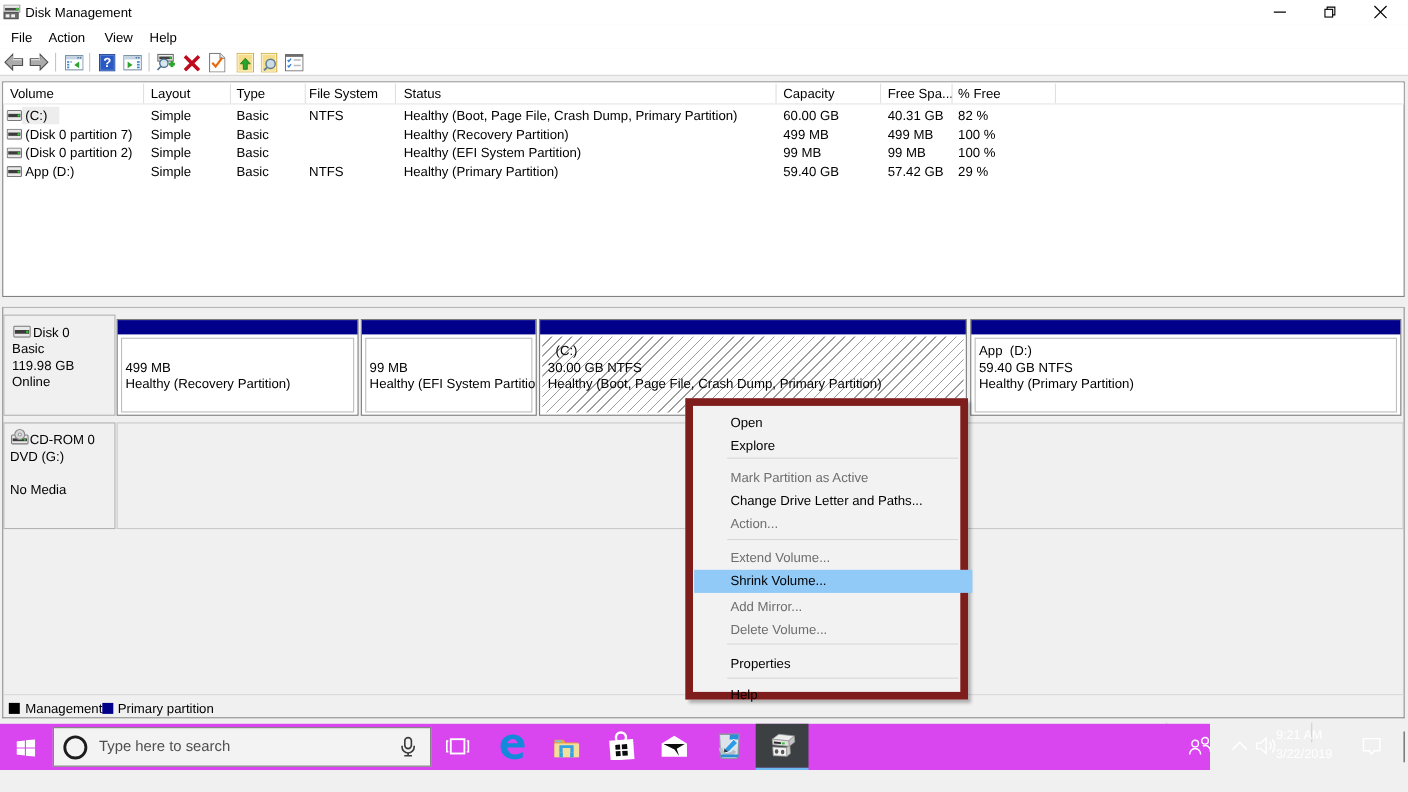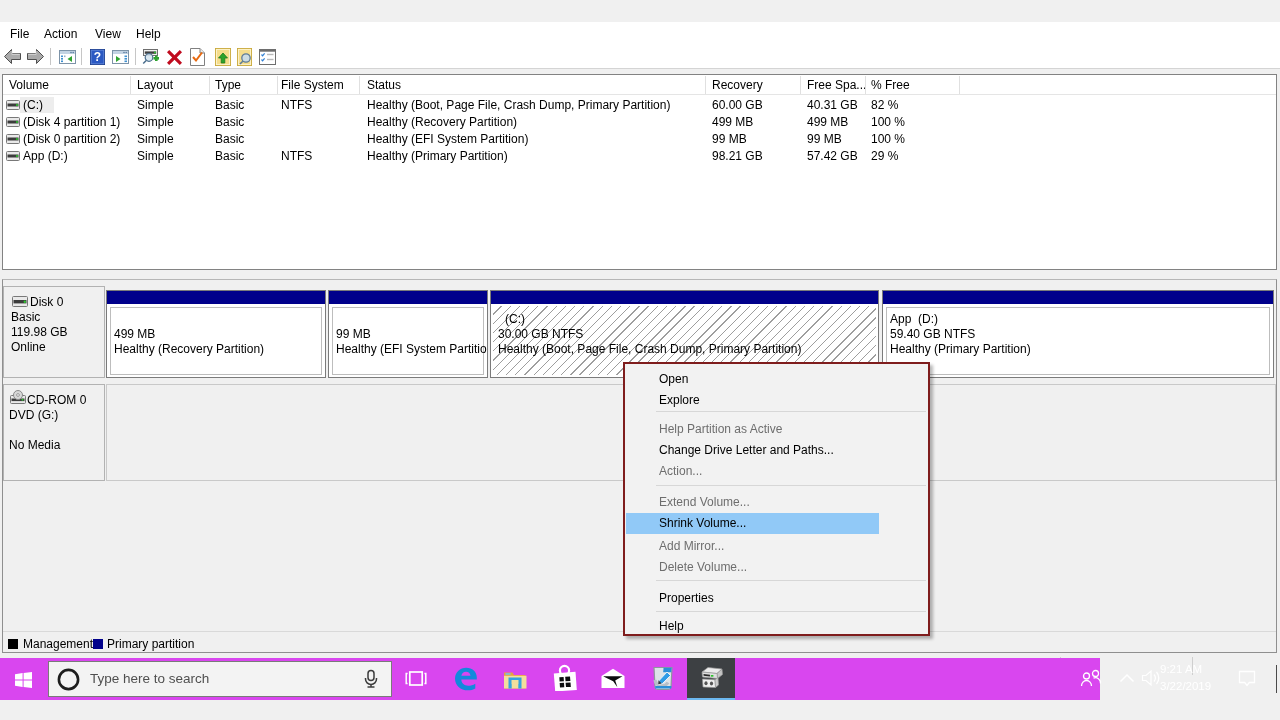--- a/index.html
+++ b/index.html
@@ -23,35 +23,52 @@
 .row .cell{top:2px}
 .rico{position:absolute;left:3px;width:14px;height:10px}
 
 #lower{left:2px;top:279px;width:1275px;height:374px;background:#f0f0f0;border:1px solid #8f8f8f;border-top:1px solid #b6b6b6}
 .dlabel{position:absolute;border:1px solid #b2b2b2;background:#f0f0f0}
 .part{position:absolute;border:1px solid #7b7b7b;background:#fff}
 .pbar{position:absolute;left:0;top:0;right:0;height:13px;background:#00008b}
 .pinner{position:absolute;left:3px;right:3px;top:16px;bottom:2px;border:1px solid #bdbdbd}
 .ptxt{position:absolute;left:7px;white-space:nowrap}
 
-#cmenu{left:623px;top:362px;width:307px;height:274px;background:#f2f2f2;border:2px solid #7f1d1d;box-shadow:3px 3px 3px rgba(0,0,0,0.28);z-index:50}
+#cmenu{left:623px;top:362px;width:257px;height:274px;background:#f2f2f2;border:7px solid #7f1d1d;box-shadow:3px 3px 3px rgba(0,0,0,0.28);z-index:50}
 .mi{position:absolute;left:34px;white-space:nowrap}
 .msep{position:absolute;left:31px;right:2px;height:1px;background:#d7d7d7}
 .dis{color:#6e6e6e}
 #mhl{position:absolute;left:1px;top:149px;width:253px;height:21px;background:#91c9f7}
 
 #statusbar{left:0;top:654px;width:1280px;height:24px;background:#f0f0f0}
 #taskbar{left:0;top:658px;width:1100px;height:42px;background:#d946ef;color:#fff}
 #search{position:absolute;left:48px;top:3px;width:344px;height:36px;background:#f3f3f3;border:1px solid #7a7a7a}
 .clk{width:60px;text-align:left;font-size:11.5px}
 span,b{display:inline-block;white-space:nowrap}
 .abs b,b.abs{font-weight:normal}
 </style></head>
 <body>
 <div id="screen">
+  <div class="abs" id="titlebar">
+      <span class="abs t">Disk Management</span>
+    <svg class="abs" style="left:3px;top:4px" width="16" height="15">
+      <rect x="0.5" y="0.5" width="14.5" height="6.5" fill="#ececec" stroke="#9a9a9a"></rect>
+      <rect x="1.5" y="3.2" width="12.5" height="2.4" fill="#4a4a4a"></rect>
+      <circle cx="12.6" cy="4.3" r="1.3" fill="#31c431"></circle>
+      <rect x="0.5" y="7.5" width="13" height="5.5" fill="#6e6e6e" stroke="#505050"></rect>
+      <rect x="2.2" y="9" width="3.4" height="2.8" fill="#f2f2f2"></rect>
+      <rect x="7.2" y="9" width="3.4" height="2.8" fill="#f2f2f2"></rect>
+    </svg>
+    <svg class="abs" style="left:1151px;top:0" width="129" height="22">
+      <line x1="7" y1="11" x2="18" y2="11" stroke="#000" stroke-width="1"></line>
+      <rect x="53.5" y="8.5" width="7" height="7" fill="none" stroke="#000"></rect>
+      <path d="M55.5 8.5 V6.5 H62.5 V13.5 H60.5" fill="none" stroke="#000"></path>
+      <path d="M98.5 5.5 L109.5 16.5 M109.5 5.5 L98.5 16.5" stroke="#000" stroke-width="1.1"></path>
+    </svg>
+  </div>
   <div class="abs" id="menubar">
     <span style="left:10px">File</span>
       <span style="left:44px">Action</span>
     <span style="left:95px">View</span>
       <span style="left:136px">Help</span>
   </div>
   <div class="abs" id="toolbar">
     <svg class="abs" style="left:3px;top:4px" width="19" height="17">
         <path d="M8.5 1.5 L1.5 8.5 L8.5 15.5 L8.5 11.5 L17.5 11.5 L17.5 5.5 L8.5 5.5 Z" fill="#ababab" stroke="#4f4f4f"></path>
         <path d="M8.8 2.8 L8.8 6.2 L16.8 6.2" fill="none" stroke="#dedede"></path>
@@ -126,21 +143,21 @@
         <line x1="8" y1="10.5" x2="14.5" y2="10.5" stroke="#b9b9b9" stroke-width="1.4"></line>
       </svg>
   </div>
   <div class="abs" id="list">
     <div class="hdr">
       <span class="ht" style="left:6px">Volume</span>
         <span class="ht" style="left:134px">Layout</span>
       <span class="ht" style="left:212px">Type</span>
         <span class="ht" style="left:278px">File System</span>
       <span class="ht" style="left:364px">Status</span>
-        <span class="ht" style="left:709px">Recovery</span>
+        <span class="ht" style="left:709px">Capacity</span>
       <span class="ht" style="left:804px">Free Spa...</span>
         <span class="ht" style="left:868px">% Free</span>
       <div class="hsep" style="left:127px"></div>
         <div class="hsep" style="left:206px"></div>
       <div class="hsep" style="left:274px"></div>
         <div class="hsep" style="left:356px"></div>
       <div class="hsep" style="left:702px"></div>
         <div class="hsep" style="left:797px"></div>
       <div class="hsep" style="left:862px"></div>
         <div class="hsep" style="left:956px"></div>
@@ -150,21 +167,21 @@
         <span class="cell" style="left:20px">(C:)</span>
         <span class="cell" style="left:134px">Simple</span>
         <span class="cell" style="left:212px">Basic</span>
         <span class="cell" style="left:278px">NTFS</span>
         <span class="cell" style="left:364px">Healthy (Boot, Page File, Crash Dump, Primary Partition)</span>
         <span class="cell" style="left:709px">60.00 GB</span>
         <span class="cell" style="left:804px">40.31 GB</span>
         <span class="cell" style="left:868px">82 %</span>
       </div>
     <div class="row" style="top:38px">
-        <span class="cell" style="left:20px">(Disk 4 partition 1)</span>
+        <span class="cell" style="left:20px">(Disk 0 partition 7)</span>
         <span class="cell" style="left:134px">Simple</span>
         <span class="cell" style="left:212px">Basic</span>
         <span class="cell" style="left:364px">Healthy (Recovery Partition)</span>
         <span class="cell" style="left:709px">499 MB</span>
         <span class="cell" style="left:804px">499 MB</span>
         <span class="cell" style="left:868px">100 %</span>
       </div>
     <div class="row" style="top:55px">
         <span class="cell" style="left:20px">(Disk 0 partition 2)</span>
         <span class="cell" style="left:134px">Simple</span>
@@ -173,21 +190,21 @@
         <span class="cell" style="left:709px">99 MB</span>
         <span class="cell" style="left:804px">99 MB</span>
         <span class="cell" style="left:868px">100 %</span>
       </div>
     <div class="row" style="top:72px">
         <span class="cell" style="left:20px">App (D:)</span>
         <span class="cell" style="left:134px">Simple</span>
         <span class="cell" style="left:212px">Basic</span>
         <span class="cell" style="left:278px">NTFS</span>
         <span class="cell" style="left:364px">Healthy (Primary Partition)</span>
-        <span class="cell" style="left:709px">98.21 GB</span>
+        <span class="cell" style="left:709px">59.40 GB</span>
         <span class="cell" style="left:804px">57.42 GB</span>
         <span class="cell" style="left:868px">29 %</span>
       </div>
     <svg class="rico" style="top:25px">
         <use href="#hdd"></use>
       </svg>
     <svg class="rico" style="top:42px">
         <use href="#hdd"></use>
       </svg>
     <svg class="rico" style="top:59px">
@@ -244,21 +261,21 @@
     <div class="abs" style="left:5px;top:359px;width:10px;height:10px;background:#000"></div>
     <span class="abs" style="left:20px;top:357px">Management</span>
     <div class="abs" style="left:90px;top:359px;width:10px;height:10px;background:#00008b"></div>
     <span class="abs" style="left:104px;top:357px">Primary partition</span>
   </div>
   <div class="abs" id="cmenu">
     <div id="mhl"></div>
     <span class="mi" style="top:8px">Open</span>
     <span class="mi" style="top:29px">Explore</span>
     <div class="msep" style="top:47px"></div>
-    <span class="mi dis" style="top:58px">Help Partition as Active</span>
+    <span class="mi dis" style="top:58px">Mark Partition as Active</span>
     <span class="mi" style="top:79px">Change Drive Letter and Paths...</span>
     <span class="mi dis" style="top:100px">Action...</span>
     <div class="msep" style="top:121px"></div>
     <span class="mi dis" style="top:131px">Extend Volume...</span>
     <span class="mi" style="top:152px">Shrink Volume...</span>
     <span class="mi dis" style="top:175px">Add Mirror...</span>
     <span class="mi dis" style="top:196px">Delete Volume...</span>
     <div class="msep" style="top:216px"></div>
     <span class="mi" style="top:227px">Properties</span>
     <div class="msep" style="top:247px"></div>

